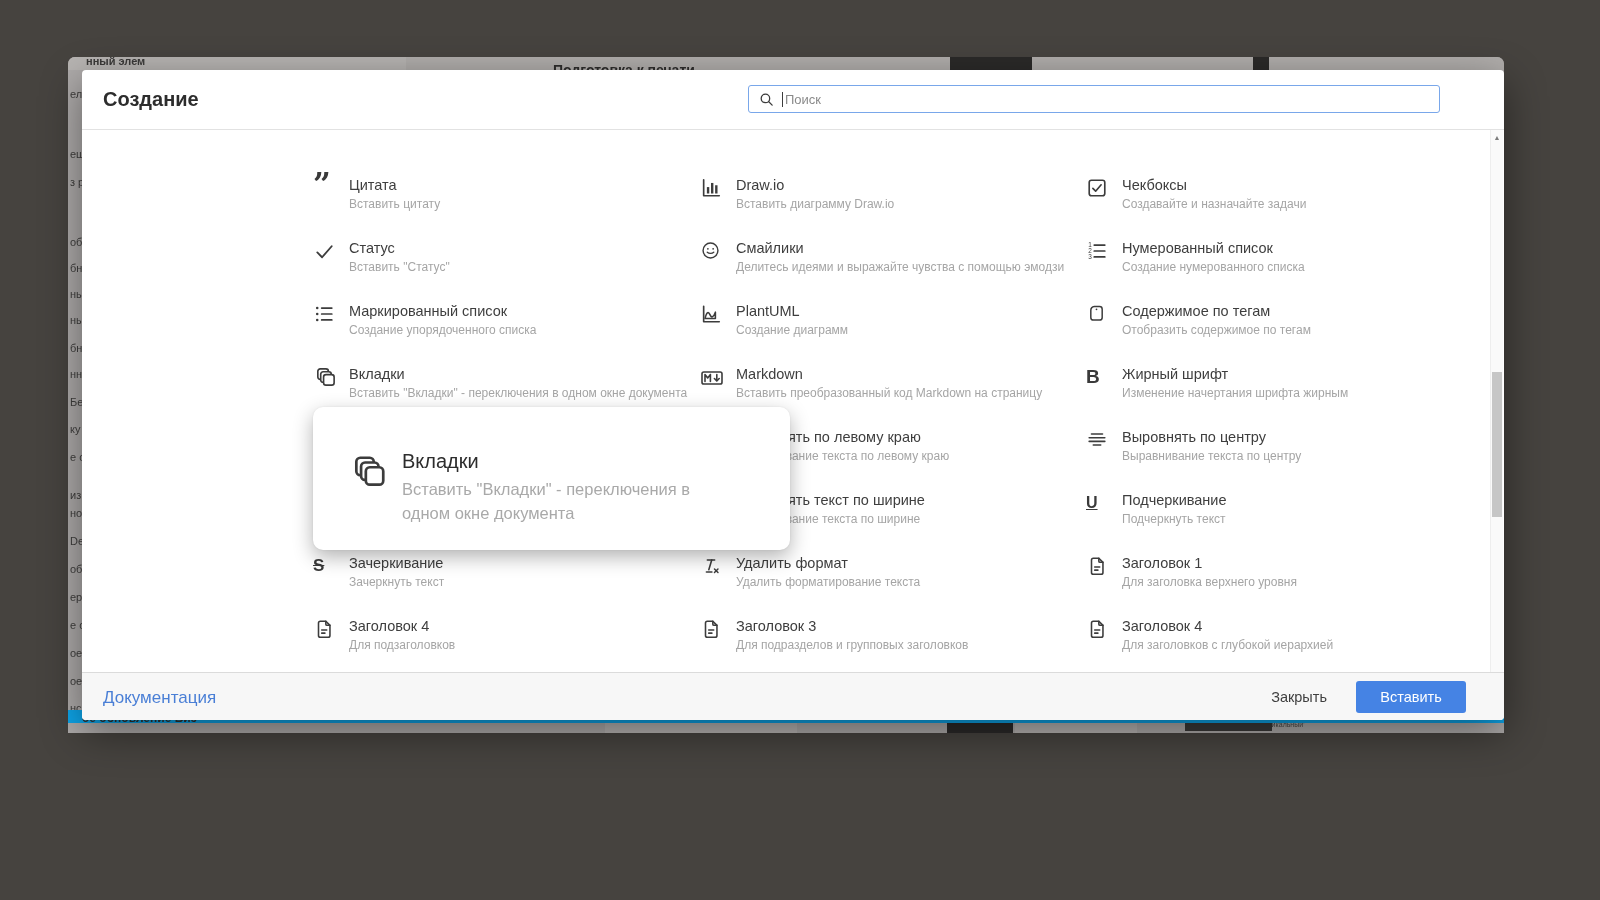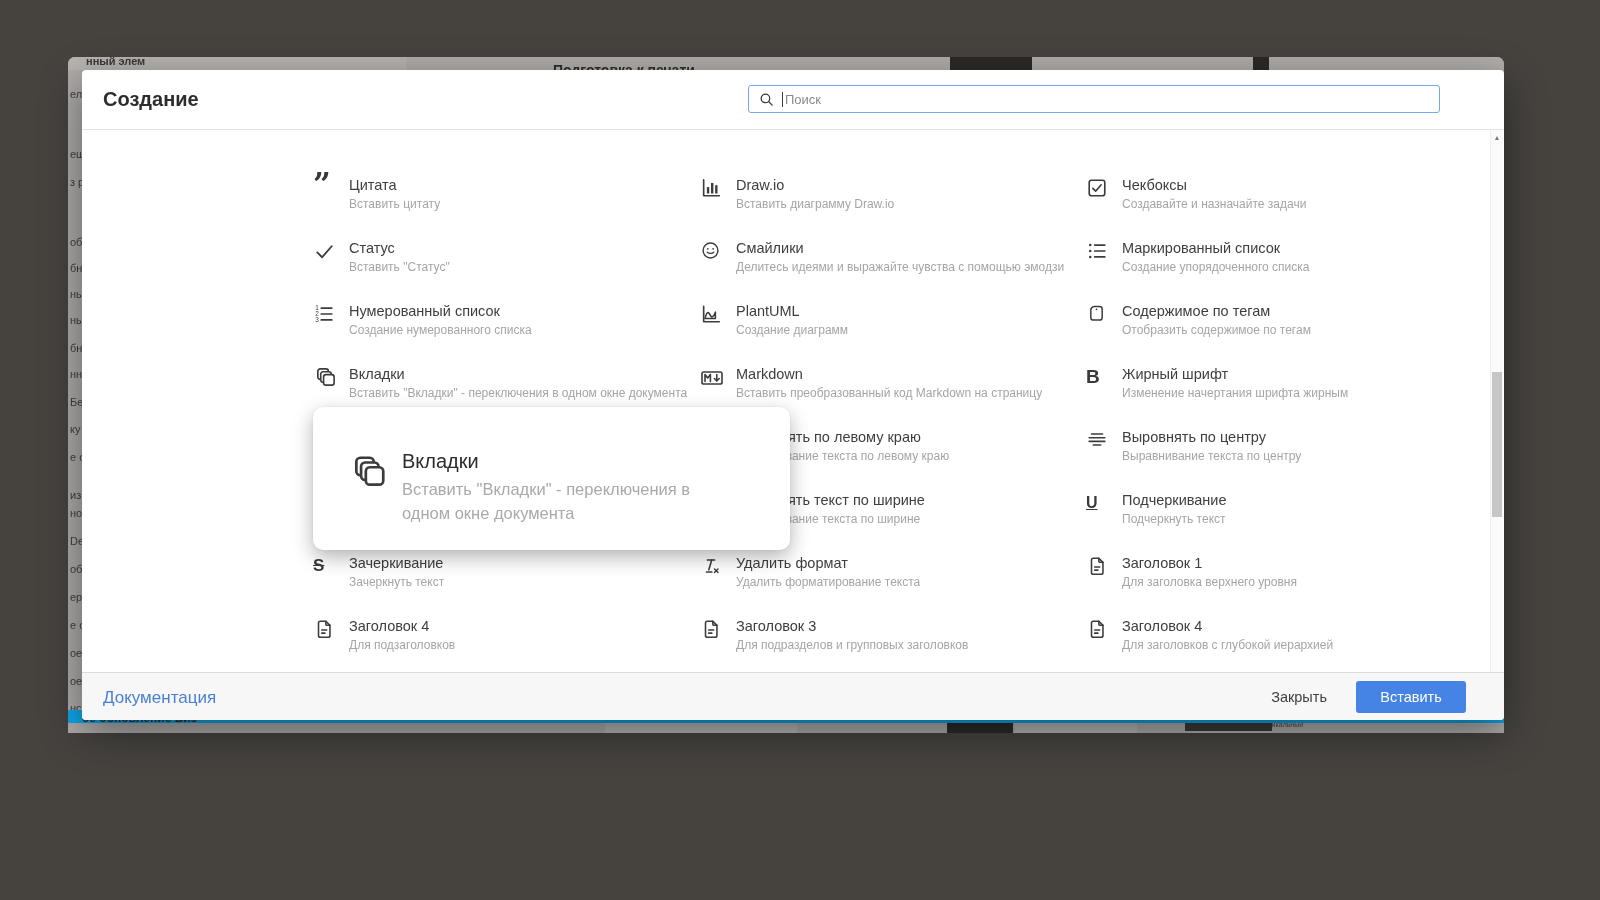--- a/index.html
+++ b/index.html
@@ -171,44 +171,44 @@
             <circle cx="15" cy="10" r="1" fill="#3c3c3c"></circle>
             <path d="M8.3 14 a4.8 3.4 0 0 0 7.4 0" fill="none" stroke="#3c3c3c" stroke-linecap="round" stroke-linejoin="round" stroke-width="1.6"></path>
           </svg></span>
         <div class="tx">
           <div class="ti">Смайлики</div>
           <div class="de">Делитесь идеями и выражайте чувства с помощью эмодзи</div>
         </div>
       </div>
       <div class="item">
         <span class="ic"><svg viewBox="0 0 24 24" width="22" height="22">
+            <line x1="9" y1="5.5" x2="20.5" y2="5.5" fill="none" stroke="#3c3c3c" stroke-linecap="round" stroke-linejoin="round" stroke-width="1.9"></line>
+            <line x1="9" y1="12" x2="20.5" y2="12" fill="none" stroke="#3c3c3c" stroke-linecap="round" stroke-linejoin="round" stroke-width="1.9"></line>
+            <line x1="9" y1="18.5" x2="20.5" y2="18.5" fill="none" stroke="#3c3c3c" stroke-linecap="round" stroke-linejoin="round" stroke-width="1.9"></line>
+            <text x="2.5" y="8" font-size="7" fill="#3c3c3c" font-family="Liberation Sans">1</text>
+            <text x="2.5" y="14.5" font-size="7" fill="#3c3c3c" font-family="Liberation Sans">2</text>
+            <text x="2.5" y="21" font-size="7" fill="#3c3c3c" font-family="Liberation Sans">3</text>
+          </svg></span>
+        <div class="tx">
+          <div class="ti">Нумерованный список</div>
+          <div class="de">Создание нумерованного списка</div>
+        </div>
+      </div>
+      <div class="item">
+        <span class="ic"><svg viewBox="0 0 24 24" width="22" height="22">
             <circle cx="4.6" cy="5.5" r="1.4" fill="#3c3c3c"></circle>
             <circle cx="4.6" cy="12" r="1.4" fill="#3c3c3c"></circle>
             <circle cx="4.6" cy="18.5" r="1.4" fill="#3c3c3c"></circle>
             <line x1="9.5" y1="5.5" x2="20.5" y2="5.5" fill="none" stroke="#3c3c3c" stroke-linecap="round" stroke-linejoin="round" stroke-width="1.9"></line>
             <line x1="9.5" y1="12" x2="20.5" y2="12" fill="none" stroke="#3c3c3c" stroke-linecap="round" stroke-linejoin="round" stroke-width="1.9"></line>
             <line x1="9.5" y1="18.5" x2="20.5" y2="18.5" fill="none" stroke="#3c3c3c" stroke-linecap="round" stroke-linejoin="round" stroke-width="1.9"></line>
           </svg></span>
         <div class="tx">
           <div class="ti">Маркированный список</div>
           <div class="de">Создание упорядоченного списка</div>
-        </div>
-      </div>
-      <div class="item">
-        <span class="ic"><svg viewBox="0 0 24 24" width="22" height="22">
-            <line x1="9" y1="5.5" x2="20.5" y2="5.5" fill="none" stroke="#3c3c3c" stroke-linecap="round" stroke-linejoin="round" stroke-width="1.9"></line>
-            <line x1="9" y1="12" x2="20.5" y2="12" fill="none" stroke="#3c3c3c" stroke-linecap="round" stroke-linejoin="round" stroke-width="1.9"></line>
-            <line x1="9" y1="18.5" x2="20.5" y2="18.5" fill="none" stroke="#3c3c3c" stroke-linecap="round" stroke-linejoin="round" stroke-width="1.9"></line>
-            <text x="2.5" y="8" font-size="7" fill="#3c3c3c" font-family="Liberation Sans">1</text>
-            <text x="2.5" y="14.5" font-size="7" fill="#3c3c3c" font-family="Liberation Sans">2</text>
-            <text x="2.5" y="21" font-size="7" fill="#3c3c3c" font-family="Liberation Sans">3</text>
-          </svg></span>
-        <div class="tx">
-          <div class="ti">Нумерованный список</div>
-          <div class="de">Создание нумерованного списка</div>
         </div>
       </div>
       <div class="item">
         <span class="ic"><svg viewBox="0 0 24 24" width="22" height="22">
             <path d="M4 3.5 v17 h17" fill="none" stroke="#3c3c3c" stroke-linecap="round" stroke-linejoin="round" stroke-width="1.8"></path>
             <path d="M5.5 17 c1.5-7 3.5-8.5 5.5-4 c1.5 3.4 3.8 2.6 5.8-3 v7 z" fill="none" stroke="#3c3c3c" stroke-linecap="round" stroke-linejoin="round" stroke-width="1.7"></path>
           </svg></span>
         <div class="tx">
           <div class="ti">PlantUML</div>
           <div class="de">Создание диаграмм</div>

